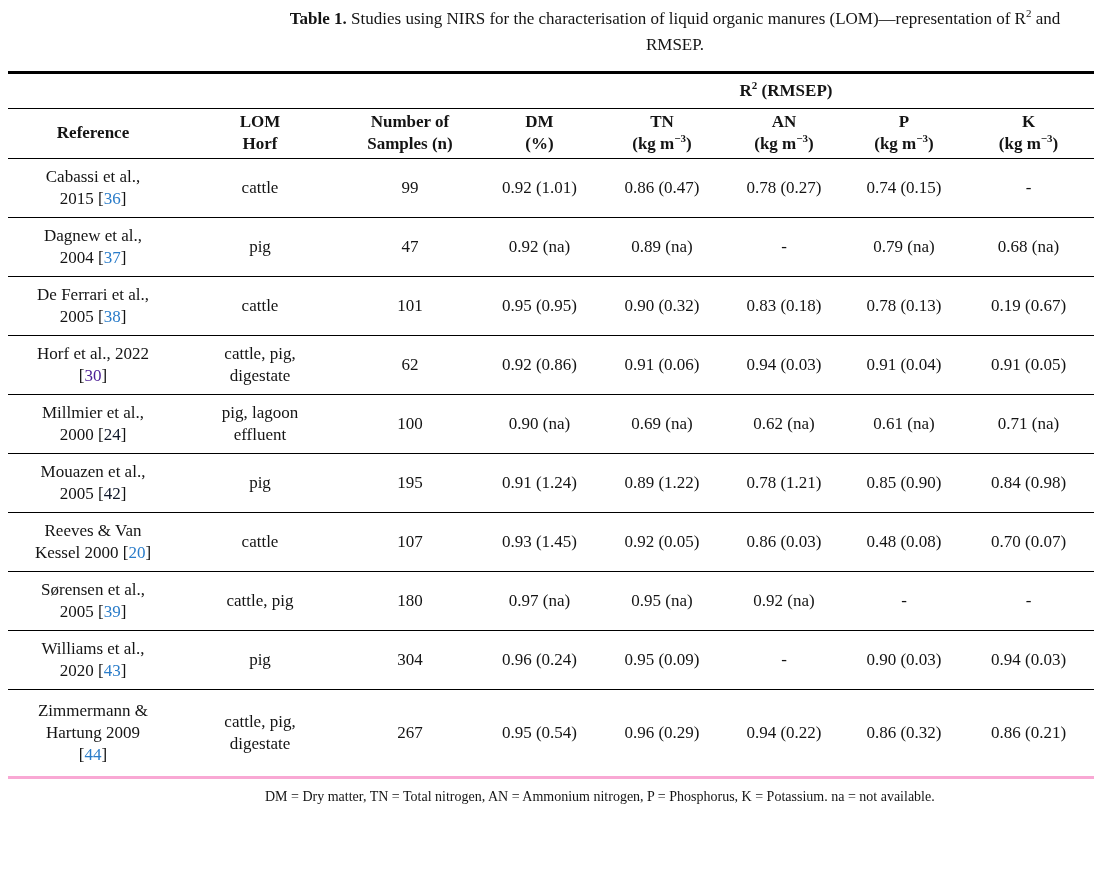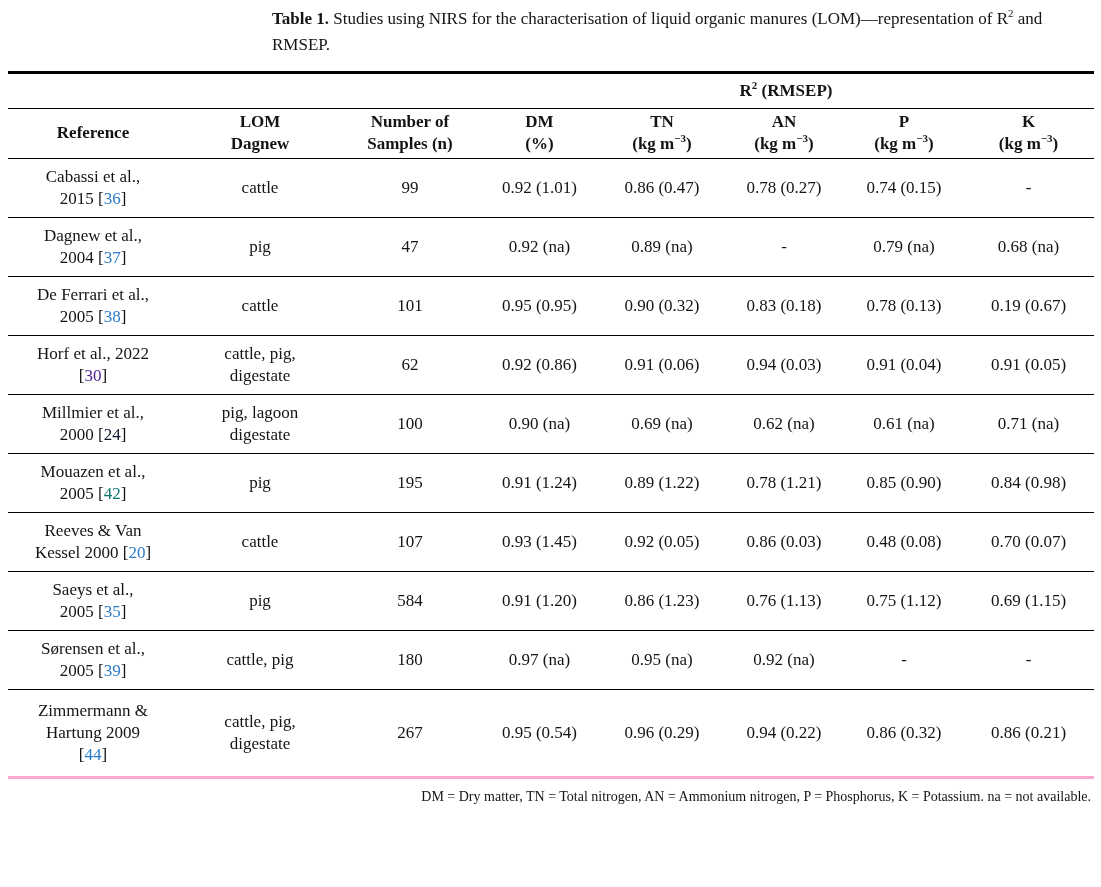--- a/index.html
+++ b/index.html
@@ -9,20 +9,21 @@
     background: #ffffff;
     color: #141414;
     font-family: "Liberation Serif", "DejaVu Serif", serif;
     overflow: hidden;
   }
   .caption {
     margin: 6px 28px 0 272px;
     width: 806px;
     font-size: 17px;
     line-height: 1.55;
+    text-align: center;
   }
   .cap-label { font-weight: bold; }
   sup {
     font-size: 11px;
     line-height: 0;
     vertical-align: super;
   }
   table.nirs {
     border-collapse: collapse;
     table-layout: fixed;
@@ -59,21 +60,20 @@
     border-bottom: none;
   }
   td.ref-cell { padding: 2px 14px; margin-top: 8px; }
   .nw { white-space: nowrap; }
   .cite { text-decoration: none; cursor: pointer; }
   .footnote {
     margin: 8px 20px 0 265px;
     width: 826px;
     font-size: 14px;
     line-height: 1.45;
-    text-align: right;
   }
 </style>
 </head>
 <body>
 
 <div class="caption">
   <span class="cap-label">Table 1.</span>
   <span>Studies using NIRS for the characterisation of liquid organic manures (LOM)—representation of R</span><sup>2</sup><span> and RMSEP.</span>
 </div>
 
@@ -88,21 +88,21 @@
       <col style="width:118px">
       <col style="width:131px">
   </colgroup>
   <thead>
     <tr class="span-row">
       <td colspan="3"></td>
       <td colspan="5"><span>R</span><sup>2</sup><span> (RMSEP)</span></td>
     </tr>
     <tr class="head-row">
       <th><div>Reference</div><div class="unit"><span></span><sup></sup><span></span></div></th>
-      <th><div>LOM</div><div class="unit"><span>Dagnew</span><sup></sup><span></span></div></th>
+      <th><div>LOM</div><div class="unit"><span>Horf</span><sup></sup><span></span></div></th>
       <th><div>Number of</div><div class="unit"><span>Samples (n)</span><sup></sup><span></span></div></th>
       <th><div>DM</div><div class="unit"><span>(%)</span><sup></sup><span></span></div></th>
       <th><div>TN</div><div class="unit"><span>(kg m</span><sup>−3</sup><span>)</span></div></th>
       <th><div>AN</div><div class="unit"><span>(kg m</span><sup>−3</sup><span>)</span></div></th>
       <th><div>P</div><div class="unit"><span>(kg m</span><sup>−3</sup><span>)</span></div></th>
       <th><div>K</div><div class="unit"><span>(kg m</span><sup>−3</sup><span>)</span></div></th>
     </tr>
   </thead>
   <tbody>
       <tr>
@@ -147,71 +147,71 @@
         <td>0.92 (0.86)</td>
         <td>0.91 (0.06)</td>
         <td>0.94 (0.03)</td>
         <td>0.91 (0.04)</td>
         <td>0.91 (0.05)</td>
       </tr>
       <tr>
         <td class="ref-cell"><span>Millmier et al.,
 2000</span> <span class="nw">[<span class="cite" style="color: #0f172a;">24</span>]</span></td>
         <td>pig, lagoon
-digestate</td>
+effluent</td>
         <td>100</td>
         <td>0.90 (na)</td>
         <td>0.69 (na)</td>
         <td>0.62 (na)</td>
         <td>0.61 (na)</td>
         <td>0.71 (na)</td>
       </tr>
       <tr>
         <td class="ref-cell"><span>Mouazen et al.,
-2005</span> <span class="nw">[<span class="cite" style="color: #0f766e;">42</span>]</span></td>
+2005</span> <span class="nw">[<span class="cite" style="color: #0f172a;">42</span>]</span></td>
         <td>pig</td>
         <td>195</td>
         <td>0.91 (1.24)</td>
         <td>0.89 (1.22)</td>
         <td>0.78 (1.21)</td>
         <td>0.85 (0.90)</td>
         <td>0.84 (0.98)</td>
       </tr>
       <tr>
         <td class="ref-cell"><span>Reeves &amp; Van
 Kessel 2000</span> <span class="nw">[<span class="cite" style="color: rgb(42, 124, 201);">20</span>]</span></td>
         <td>cattle</td>
         <td>107</td>
         <td>0.93 (1.45)</td>
         <td>0.92 (0.05)</td>
         <td>0.86 (0.03)</td>
         <td>0.48 (0.08)</td>
         <td>0.70 (0.07)</td>
       </tr>
       <tr>
-        <td class="ref-cell"><span>Saeys et al.,
-2005</span> <span class="nw">[<span class="cite" style="color: rgb(42, 124, 201);">35</span>]</span></td>
-        <td>pig</td>
-        <td>584</td>
-        <td>0.91 (1.20)</td>
-        <td>0.86 (1.23)</td>
-        <td>0.76 (1.13)</td>
-        <td>0.75 (1.12)</td>
-        <td>0.69 (1.15)</td>
-      </tr>
-      <tr>
         <td class="ref-cell"><span>Sørensen et al.,
 2005</span> <span class="nw">[<span class="cite" style="color: rgb(42, 124, 201);">39</span>]</span></td>
         <td>cattle, pig</td>
         <td>180</td>
         <td>0.97 (na)</td>
         <td>0.95 (na)</td>
         <td>0.92 (na)</td>
         <td>-</td>
         <td>-</td>
+      </tr>
+      <tr>
+        <td class="ref-cell"><span>Williams et al.,
+2020</span> <span class="nw">[<span class="cite" style="color: rgb(42, 124, 201);">43</span>]</span></td>
+        <td>pig</td>
+        <td>304</td>
+        <td>0.96 (0.24)</td>
+        <td>0.95 (0.09)</td>
+        <td>-</td>
+        <td>0.90 (0.03)</td>
+        <td>0.94 (0.03)</td>
       </tr>
       <tr>
         <td class="ref-cell"><span>Zimmermann &amp;
 Hartung 2009
 </span> <span class="nw">[<span class="cite" style="color: rgb(42, 124, 201);">44</span>]</span></td>
         <td>cattle, pig,
 digestate</td>
         <td>267</td>
         <td>0.95 (0.54)</td>
         <td>0.96 (0.29)</td>

